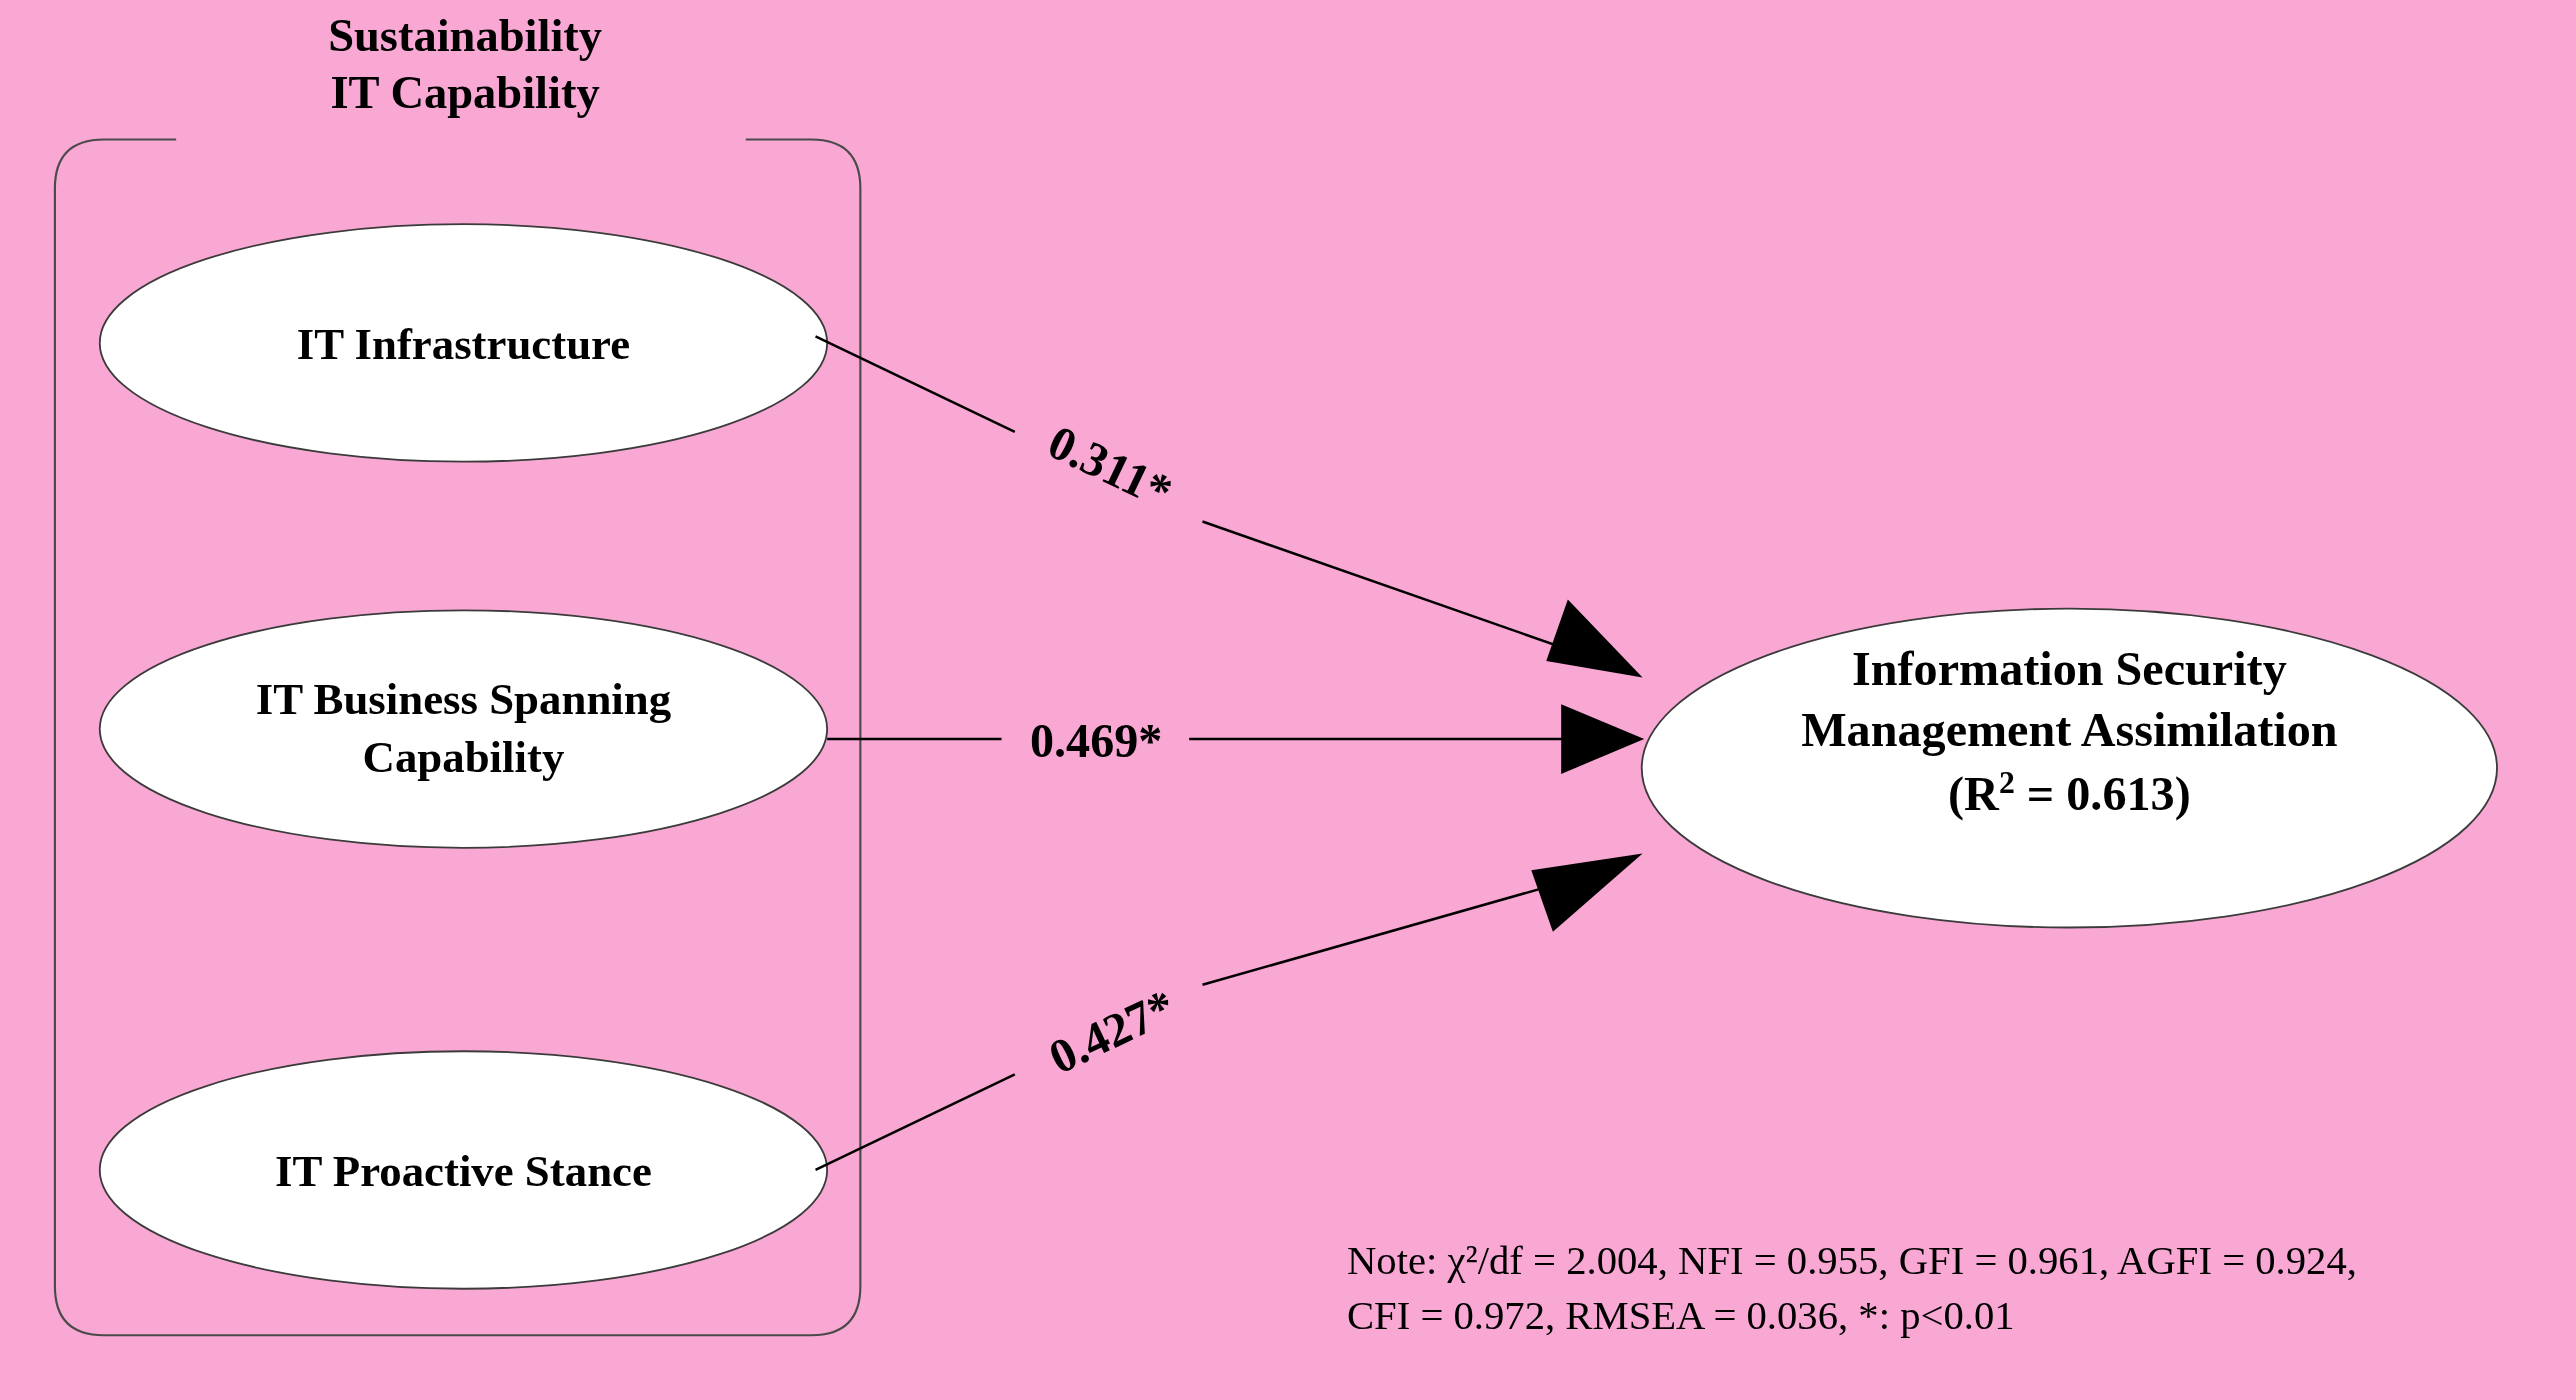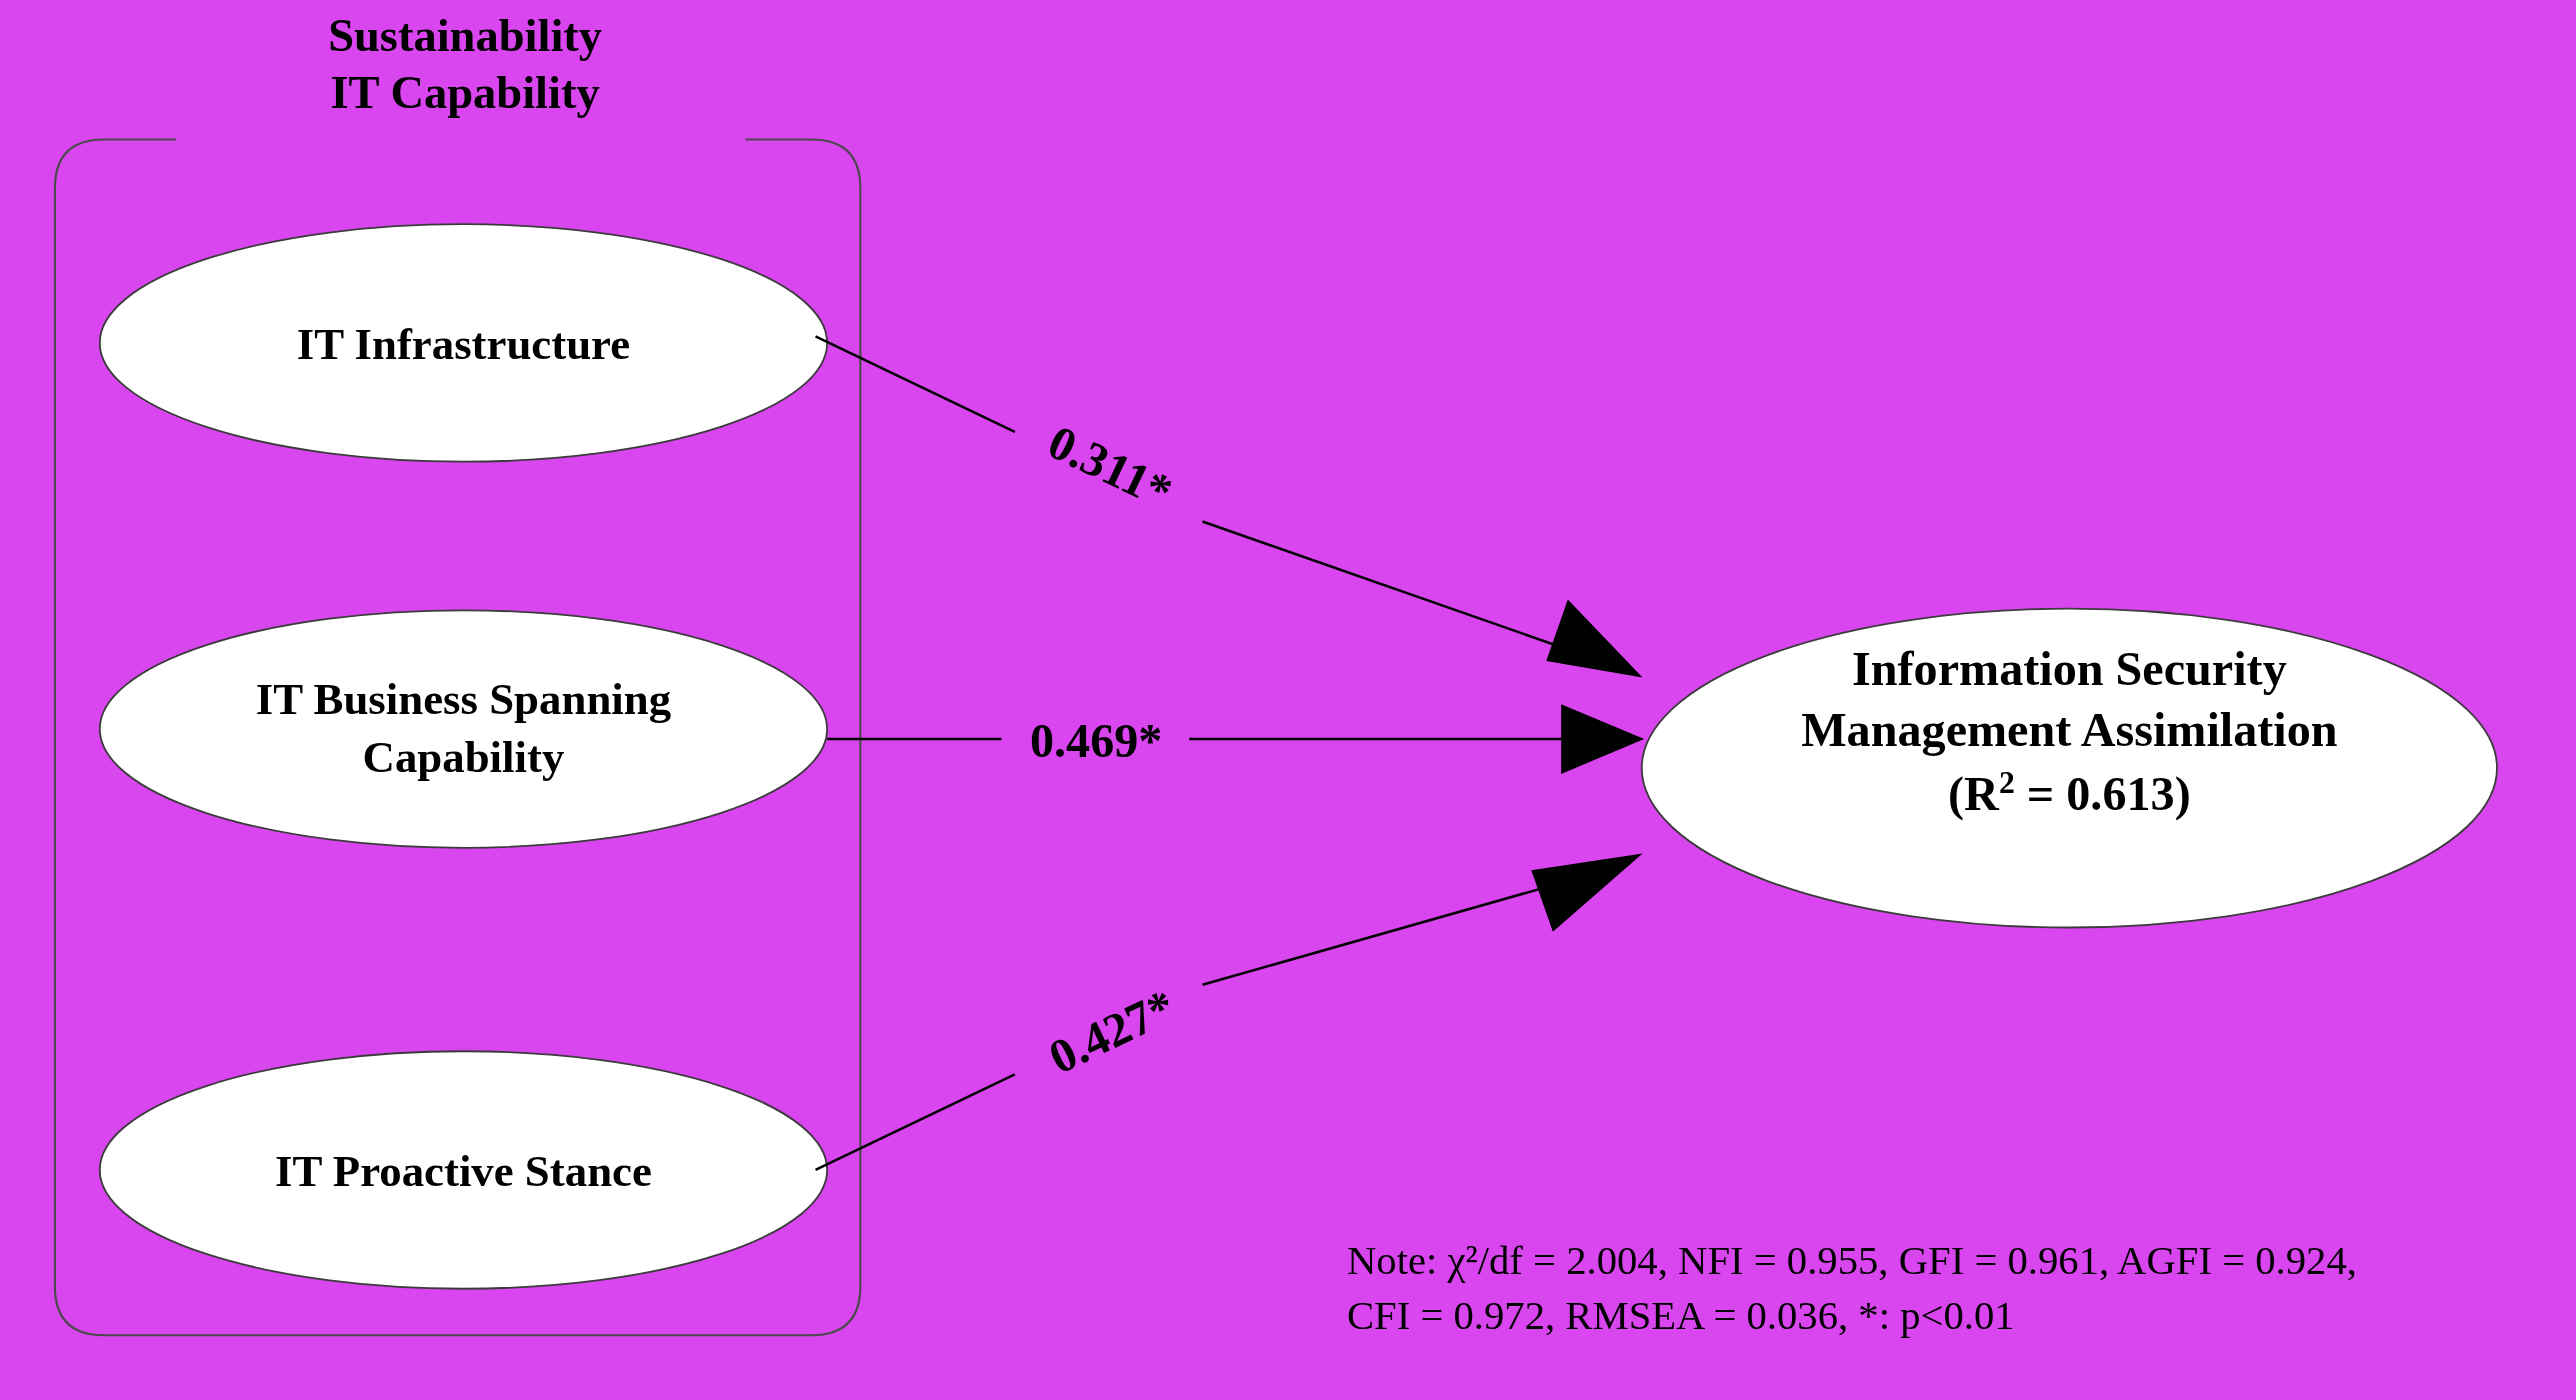--- a/index.html
+++ b/index.html
@@ -7,21 +7,21 @@
     padding: 0;
     background: #ffffff;
   }
   body {
     font-family: "Liberation Serif", "DejaVu Serif", serif;
   }
   #canvas {
     position: relative;
     width: 2576px;
     height: 1400px;
-    background: #d946ef;
+    background: #f9a8d4;
     overflow: hidden;
   }
   svg#diagram {
     position: absolute;
     left: 0;
     top: 0;
     width: 2576px;
     height: 1400px;
   }
   .node-ellipse {

